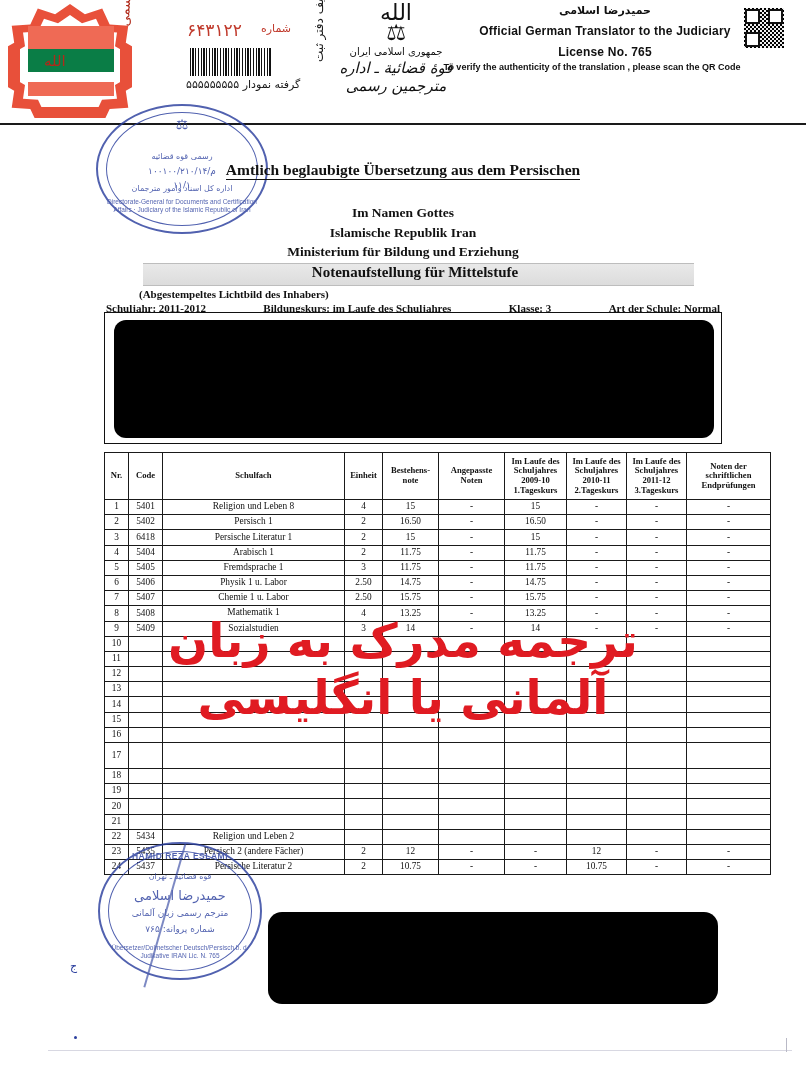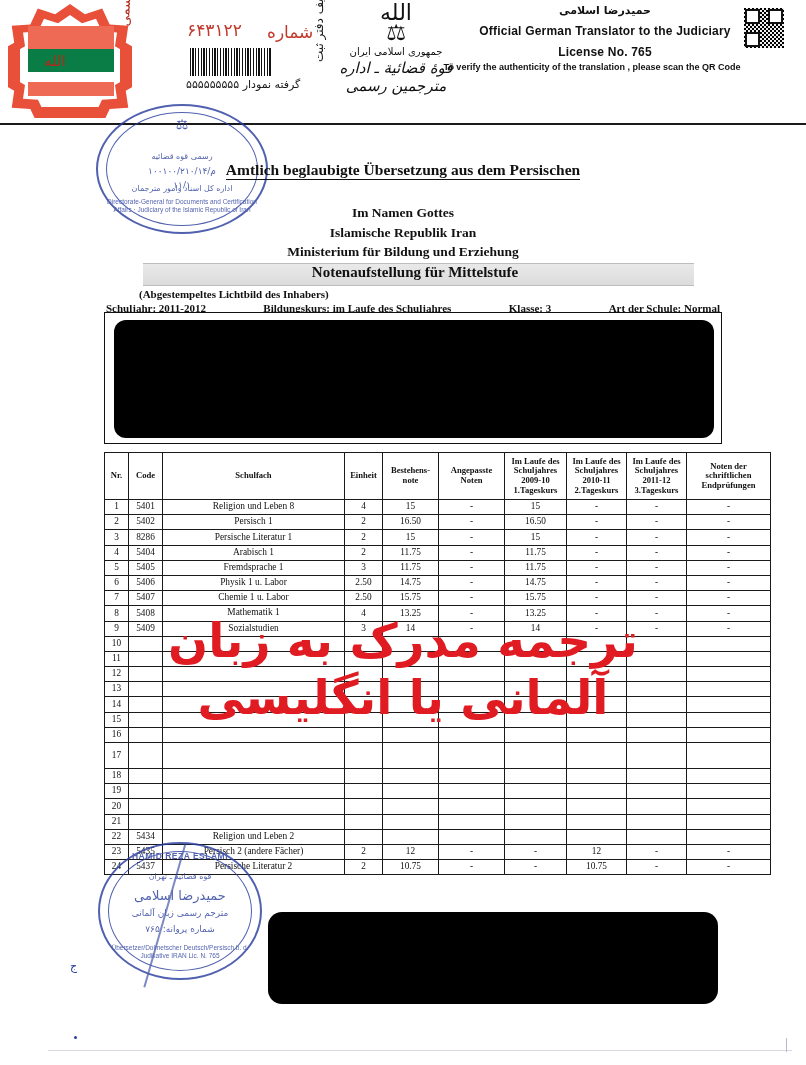--- a/index.html
+++ b/index.html
@@ -34,21 +34,21 @@
   .fs{position:absolute;left:0;width:86px;height:23px;}
   .fs1{top:0;background:#ef6a55;}
   .fs2{top:23px;background:#0a7d46;}
   .fs3{top:46px;background:#ffffff;}
   .fs4{top:56px;background:#ef6a55;height:14px;}
   .flag-emblem{position:absolute;left:36px;top:48px;font-size:15px;color:#b02a1a;
     font-family:"DejaVu Sans",sans-serif;}
   .seal-fa{position:absolute;left:117px;top:26px;font-size:13px;color:#b02a1a;
     font-family:"DejaVu Sans",sans-serif;transform:rotate(-88deg);transform-origin:left top;}
 
-  .num-label{position:absolute;left:267px;top:22px;font-size:17px;color:#c0392b;
+  .num-label{position:absolute;left:261px;top:22px;font-size:11px;color:#c0392b;
     font-family:"DejaVu Sans",sans-serif;}
   .num-val{position:absolute;left:187px;top:20px;font-size:17px;color:#c0392b;
     letter-spacing:1px;font-family:"DejaVu Sans",sans-serif;}
   .barcode{position:absolute;left:190px;top:48px;width:82px;height:28px;
     background:repeating-linear-gradient(to right,#111 0 1px,#fff 1px 2px,#111 2px 4px,
       #fff 4px 5px,#111 5px 6px,#fff 6px 8px,#111 8px 9px,#fff 9px 11px);}
   .reg-fa{position:absolute;left:186px;top:78px;font-size:11px;color:#1a1a1a;
     font-family:"DejaVu Sans",sans-serif;direction:rtl;text-align:center;}
   .radif-fa{position:absolute;left:312px;top:62px;font-size:12px;color:#1a1a1a;
     font-family:"DejaVu Sans",sans-serif;transform:rotate(-90deg);transform-origin:left top;}
@@ -292,21 +292,21 @@
           <td>2</td>
           <td>16.50</td>
           <td>-</td>
           <td>16.50</td>
           <td>-</td>
           <td>-</td>
           <td>-</td>
         </tr>
         <tr>
           <td>3</td>
-          <td>8286</td>
+          <td>6418</td>
           <td class="subj">Persische Literatur 1</td>
           <td>2</td>
           <td>15</td>
           <td>-</td>
           <td>15</td>
           <td>-</td>
           <td>-</td>
           <td>-</td>
         </tr>
         <tr>

